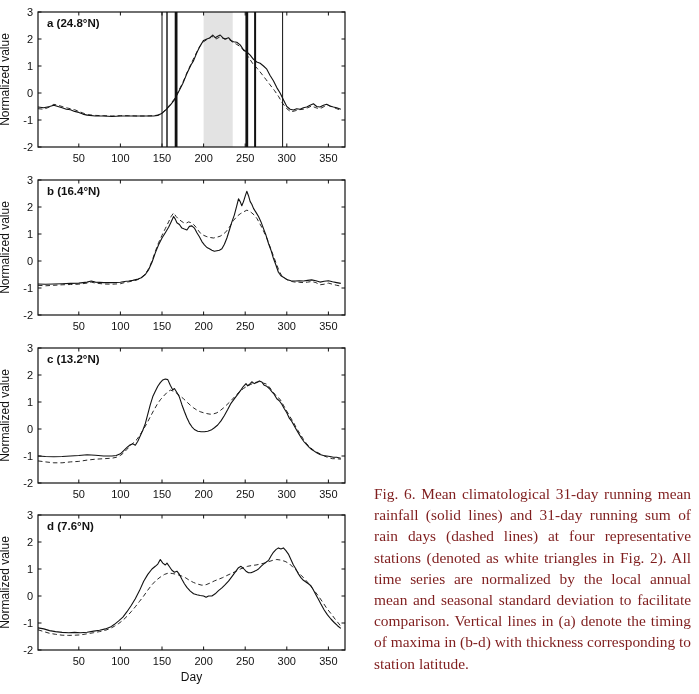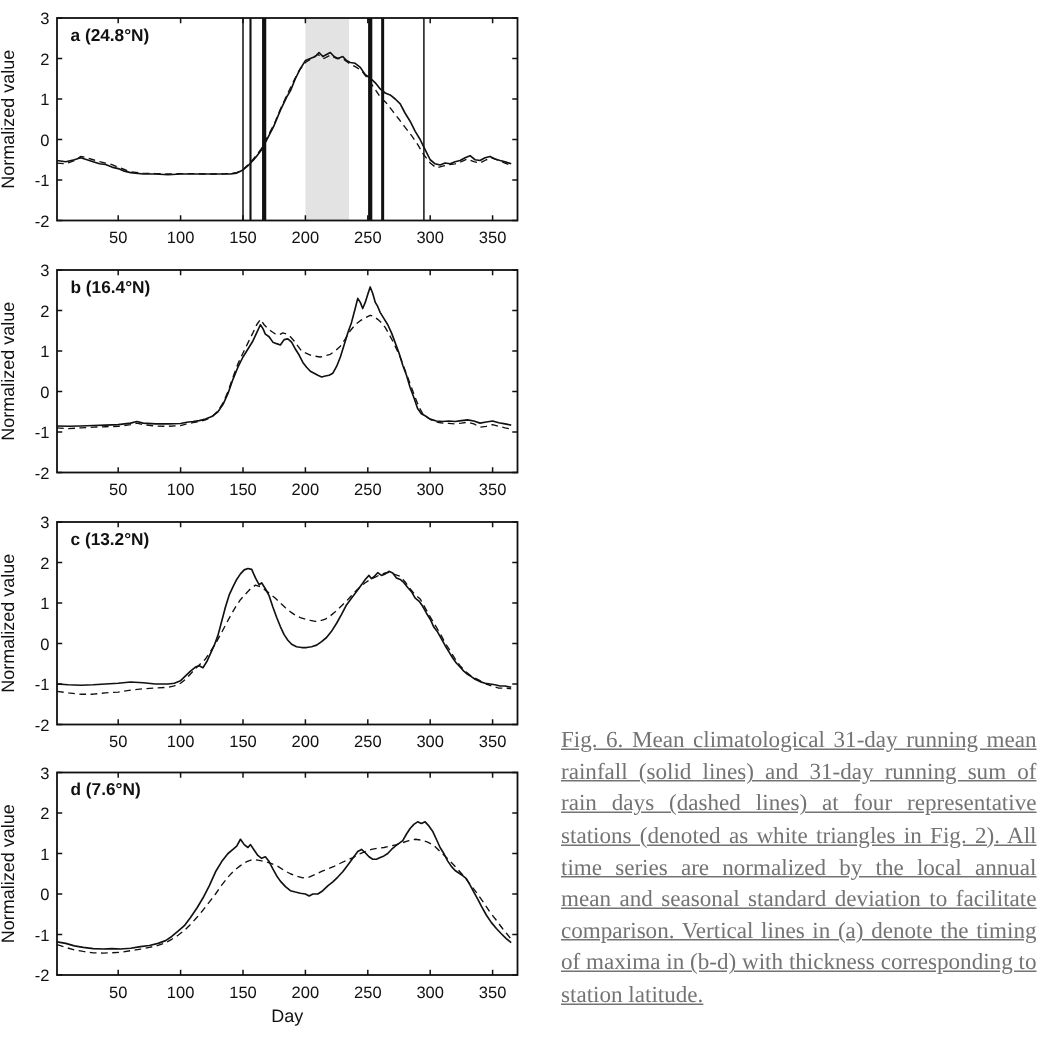--- a/index.html
+++ b/index.html
@@ -7,22 +7,22 @@
         font-family:"Liberation Sans",sans-serif;}
   .panel{position:absolute;left:0;width:375px;display:block;}
   #panel-a{top:0;height:167px;}
   #panel-b{top:168px;height:167px;}
   #panel-c{top:336px;height:167px;}
   #panel-d{top:503px;height:191px;}
   .tick{font:11px "Liberation Sans",sans-serif;fill:#111;}
   .panel-label{font:600 11.5px "Liberation Sans",sans-serif;fill:#111;}
   .axis-label{font:12px "Liberation Sans",sans-serif;fill:#111;}
   .caption{position:absolute;left:374px;top:483px;width:317px;
-           font:15.4px/21.2px "Liberation Serif",serif;color:#737373;
-           text-align:justify;text-decoration:underline;}
+           font:15.4px/21.2px "Liberation Serif",serif;color:#7f1d1d;
+           text-align:justify;}
 </style>
 </head>
 <body>
 
 <div id="page">
   <svg id="panel-a" class="panel">
       <rect x="203.6" y="12" width="29.1" height="135" fill="#e3e3e3"></rect>
       <polyline points="38.0,107.0 43.8,107.8 49.6,106.5 53.8,105.2 58.0,106.5 62.1,107.8 66.3,109.2 70.4,109.7 74.6,111.4 78.8,112.4 82.9,114.1 87.1,115.1 95.4,116.0 103.7,116.0 112.0,116.5 120.4,116.0 128.7,116.0 137.0,116.0 145.3,116.0 153.6,116.0 157.8,115.4 162.0,113.3 166.1,109.7 170.3,105.2 174.4,99.8 178.6,91.7 182.8,83.5 186.9,73.6 191.1,64.7 193.6,60.6 196.9,52.5 200.2,45.8 203.6,40.4 206.9,39.0 210.2,37.7 212.7,35.0 215.2,37.7 217.7,36.3 220.2,35.0 222.7,37.7 225.2,39.0 228.5,37.7 231.0,40.4 233.5,41.7 236.8,42.2 240.2,44.9 243.5,49.8 246.8,52.0 250.2,55.2 253.5,59.3 256.8,62.0 260.1,63.3 263.5,66.0 266.8,69.2 270.1,75.5 273.4,80.8 276.8,87.6 280.1,93.0 283.4,99.8 286.8,106.5 290.1,109.2 293.4,110.0 296.7,108.7 300.1,109.2 303.4,107.8 306.7,107.0 310.1,105.2 313.4,103.8 316.7,106.5 320.0,107.0 323.4,105.2 326.7,104.3 330.0,106.0 333.4,107.0 336.7,107.8 340.8,109.2" fill="none" stroke="#111111" stroke-width="1.1" stroke-linejoin="round"></polyline>
       <polyline points="38.0,108.7 43.8,109.2 49.6,107.0 53.8,104.3 58.0,105.2 62.1,106.5 66.3,107.8 70.4,108.7 74.6,109.7 78.8,111.4 82.9,113.0 87.1,114.6 95.4,115.4 103.7,115.7 112.0,116.0 120.4,115.7 128.7,115.7 137.0,116.0 145.3,116.0 153.6,115.7 157.8,115.1 162.0,113.0 166.1,109.2 170.3,104.3 174.4,98.9 178.6,90.8 182.8,82.7 186.9,72.8 191.1,63.8 195.2,55.2 199.4,47.1 203.6,41.7 207.7,39.0 211.9,36.3 216.0,39.0 220.2,36.8 224.4,39.0 228.5,39.0 232.7,42.2 236.8,44.4 241.0,47.1 245.2,52.5 249.3,58.4 253.5,64.7 257.6,68.7 261.8,74.1 266.0,79.5 270.1,84.9 274.3,90.3 278.4,96.2 282.6,103.3 286.8,108.7 290.9,111.9 295.1,110.8 299.2,109.7 303.4,109.2 307.6,107.8 311.7,106.0 315.9,107.8 320.0,108.7 324.2,106.5 328.4,105.4 332.5,107.0 336.7,108.7 340.8,110.3" fill="none" stroke="#111111" stroke-width="0.9" stroke-linejoin="round" stroke-dasharray="4.5,3"></polyline>
       <line x1="162.0" y1="12" x2="162.0" y2="147" stroke="#111111" stroke-width="1"></line>

